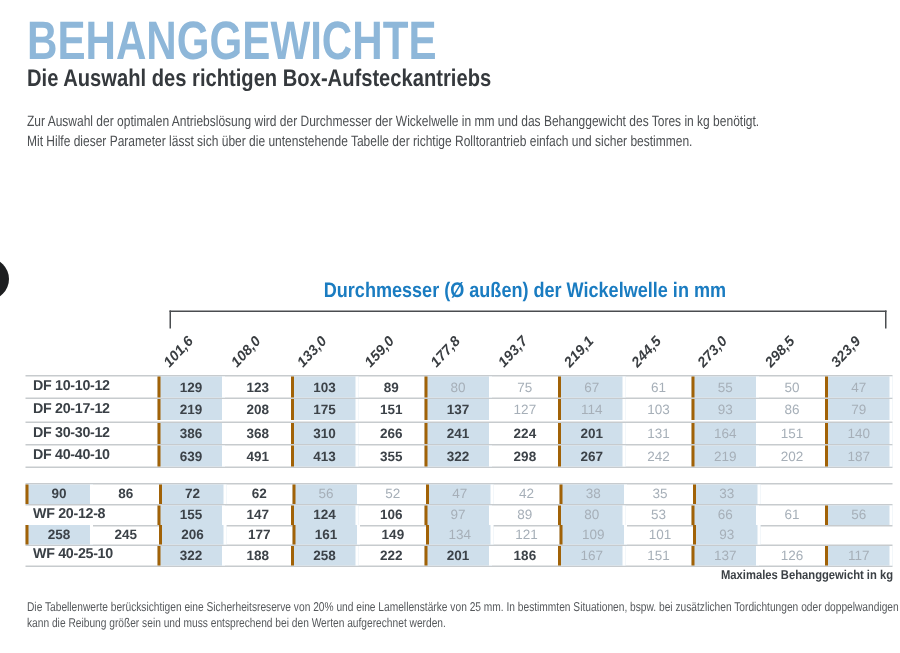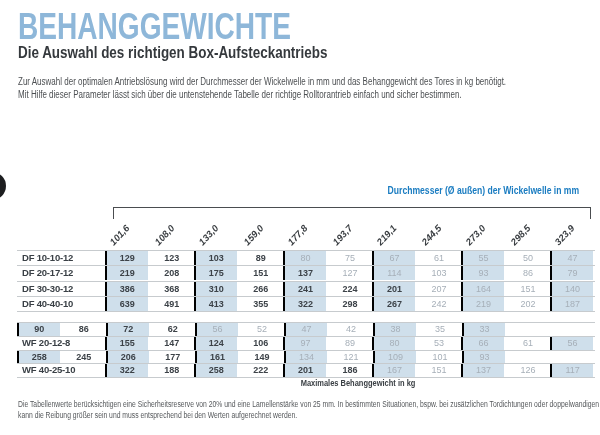--- a/index.html
+++ b/index.html
@@ -26,63 +26,63 @@
   .intro div{white-space:nowrap;transform:scaleX(0.80);transform-origin:0 0;}
 
   .hole{
     position:absolute;left:-22px;top:172px;width:28px;height:28px;border-radius:50%;
     background:#1d1e20;
   }
 
   #tablewrap{position:absolute;left:17px;top:185px;width:578px;height:215px;}
 
   .theader{
-    position:absolute;left:88px;top:0;width:490px;text-align:right;
-    font-size:10px;font-weight:700;color:#1a7cc1;
+    position:absolute;left:88px;top:0;width:490px;text-align:center;
+    font-size:14px;font-weight:700;color:#1a7cc1;
   }
   .theader span{display:inline-block;transform:scaleX(0.86);transform-origin:50% 0;white-space:nowrap;}
 
   .bracket{
     position:absolute;left:96px;top:22px;width:476px;height:11px;
     border-top:1px solid #4a4d50;border-left:1px solid #4a4d50;border-right:1px solid #4a4d50;
   }
 
   .colhead{
     position:absolute;top:51px;height:12px;line-height:12px;
     font-size:9.5px;font-weight:700;font-style:italic;color:#393d41;
     transform:rotate(-47deg);transform-origin:0 100%;white-space:nowrap;
   }
 
   .tgroup{position:absolute;left:0;width:578px;border-top:1px solid #c7cbce;}
   .tgroup--df{top:65px;}
   .tgroup--wf{top:137px;}
 
   .trow{
-    display:flex;align-items:flex-start;border-bottom:1px solid #c7cbce;
+    display:flex;align-items:center;border-bottom:1px solid #c7cbce;
     box-sizing:border-box;
   }
   .tgroup--df .trow{height:15.25px;line-height:14.2px;}
   .tgroup--wf .trow{height:13.75px;line-height:12.8px;}
 
   .rowlabel{
     flex:0 0 88px;box-sizing:border-box;padding-left:5px;
     font-size:9.5px;font-weight:700;color:#3a4046;letter-spacing:-0.2px;
     white-space:nowrap;overflow:hidden;
   }
   .cell{
     flex:0 0 44.54px;box-sizing:border-box;text-align:center;
     font-size:9px;font-weight:700;color:#3c4248;
   }
   .cell.shade{
-    background:#cfdfeb;border-left:2px solid #000000;border-right:2px solid #ffffff;
+    background:#cfdfeb;border-left:2px solid #a16207;border-right:2px solid #ffffff;
   }
   .cell.dim{color:#a6afb8;font-weight:400;}
 
   .maxnote{
-    position:absolute;left:88px;top:193px;width:490px;text-align:center;
+    position:absolute;left:88px;top:193px;width:490px;text-align:right;
     font-size:8.5px;font-weight:700;color:#3b4045;text-decoration:underline;
   }
   .maxnote span{display:inline-block;transform:scaleX(0.88);transform-origin:100% 0;white-space:nowrap;}
 
   .footnote{
     position:absolute;left:18px;top:399px;font-size:8.5px;color:#55585b;line-height:11px;
   }
   .footnote div{white-space:nowrap;transform:scaleX(0.80);transform-origin:0 0;}
 </style>
 </head>
@@ -137,21 +137,21 @@
         </div>
         <div class="trow">
           <span class="rowlabel">DF 30-30-12</span>
           <span class="cell shade">386</span>
           <span class="cell">368</span>
           <span class="cell shade">310</span>
           <span class="cell">266</span>
           <span class="cell shade">241</span>
           <span class="cell">224</span>
           <span class="cell shade">201</span>
-          <span class="cell dim">207</span>
+          <span class="cell dim">131</span>
           <span class="cell shade dim">164</span>
           <span class="cell dim">151</span>
           <span class="cell shade dim">140</span>
         </div>
         <div class="trow">
           <span class="rowlabel">DF 40-40-10</span>
           <span class="cell shade">639</span>
           <span class="cell">491</span>
           <span class="cell shade">413</span>
           <span class="cell">355</span>

